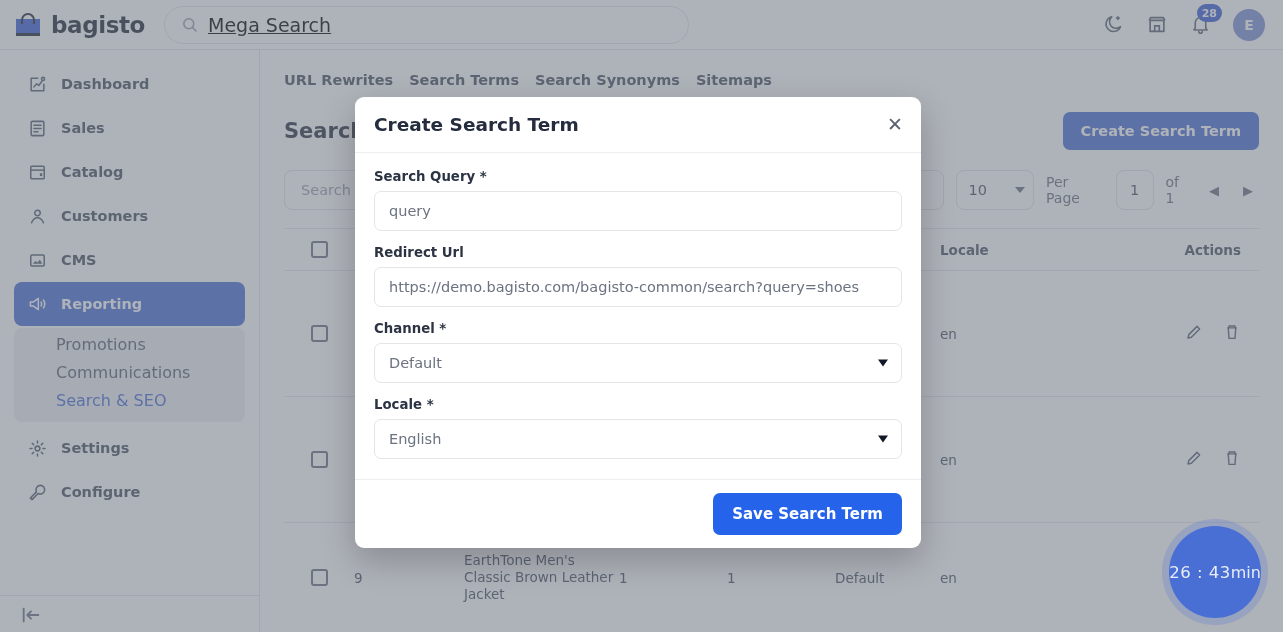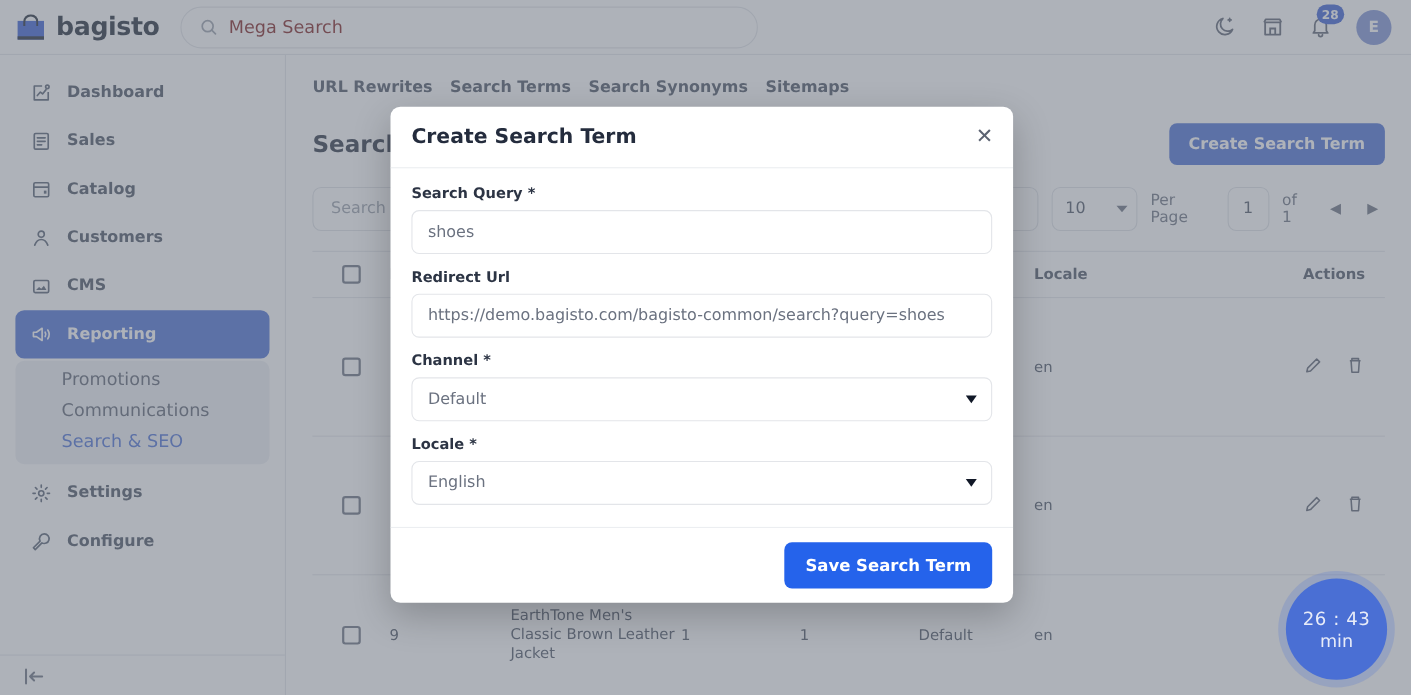--- a/index.html
+++ b/index.html
@@ -33,21 +33,21 @@
     border-radius: 7px 7px 0 0;
   }
   .logo-text { font-size: 23px; font-weight: 700; color: #1f2937; letter-spacing: -0.4px; }
 
   .mega-search {
     width: 525px; height: 38px; margin-left: 12px;
     border: 1px solid #e3e5e9; border-radius: 19px;
     display: flex; align-items: center; gap: 10px; padding: 0 16px;
     background: #fff;
   }
-  .mega-search .ph { font-size: 16px; color: #7f1d1d; }
+  .mega-search .ph { font-size: 19px; color: #000000; text-decoration: underline; }
 
   .top-right { margin-left: auto; display: flex; align-items: center; gap: 22px; padding-right: 18px; }
   .ic { color: #5c6372; display: flex; align-items: center; }
   .bell-wrap { position: relative; }
   .badge {
     position: absolute; top: -10px; right: -11px;
     min-width: 22px; height: 18px; padding: 0 5px;
     background: #3b5fd4; color: #fff; border-radius: 9px;
     font-size: 11px; font-weight: 600;
     display: flex; align-items: center; justify-content: center;
@@ -130,21 +130,21 @@
   .c-act { flex: 1; display: flex; justify-content: flex-end; gap: 20px; padding-right: 18px; }
   .chk { width: 17px; height: 17px; border: 2px solid #6b7280; border-radius: 3px; }
   .row-tall { min-height: 110px; align-items: center; }
   .multiline { line-height: 17px; }
 
   
   .timer {
     position: absolute; right: 22px; bottom: 14px;
     width: 92px; height: 92px; border-radius: 50%;
     background: #4a6fd4;
-    display: flex; flex-direction: column; align-items: center; justify-content: center;
+    display: flex; flex-direction: row; align-items: center; justify-content: center;
     color: #e8ecf8;
     box-shadow: 0 0 0 7px rgba(74,111,212,0.22);
   }
   .timer-t { font-size: 16.5px; letter-spacing: 0.5px; }
   .timer-u { font-size: 16px; margin-top: 1px; }
 
   
   .overlay { position: absolute; inset: 0; background: rgba(107,114,128,0.55); }
   .modal {
     position: absolute; left: 355px; top: 97px;
@@ -453,21 +453,21 @@
 
   <div class="modal">
     <div class="modal-head">
       <span class="modal-title">Create Search Term</span>
       <span class="modal-x">✕</span>
     </div>
 
     <div class="modal-body">
       <div class="fld">
         <span class="lbl">Search Query *</span>
-        <div class="inp">shoes</div>
+        <div class="inp">query</div>
       </div>
 
       <div class="fld">
         <span class="lbl">Redirect Url</span>
         <div class="inp">https://demo.bagisto.com/bagisto-common/search?query=shoes</div>
       </div>
 
       <div class="fld">
         <span class="lbl">Channel *</span>
         <div class="sel">

